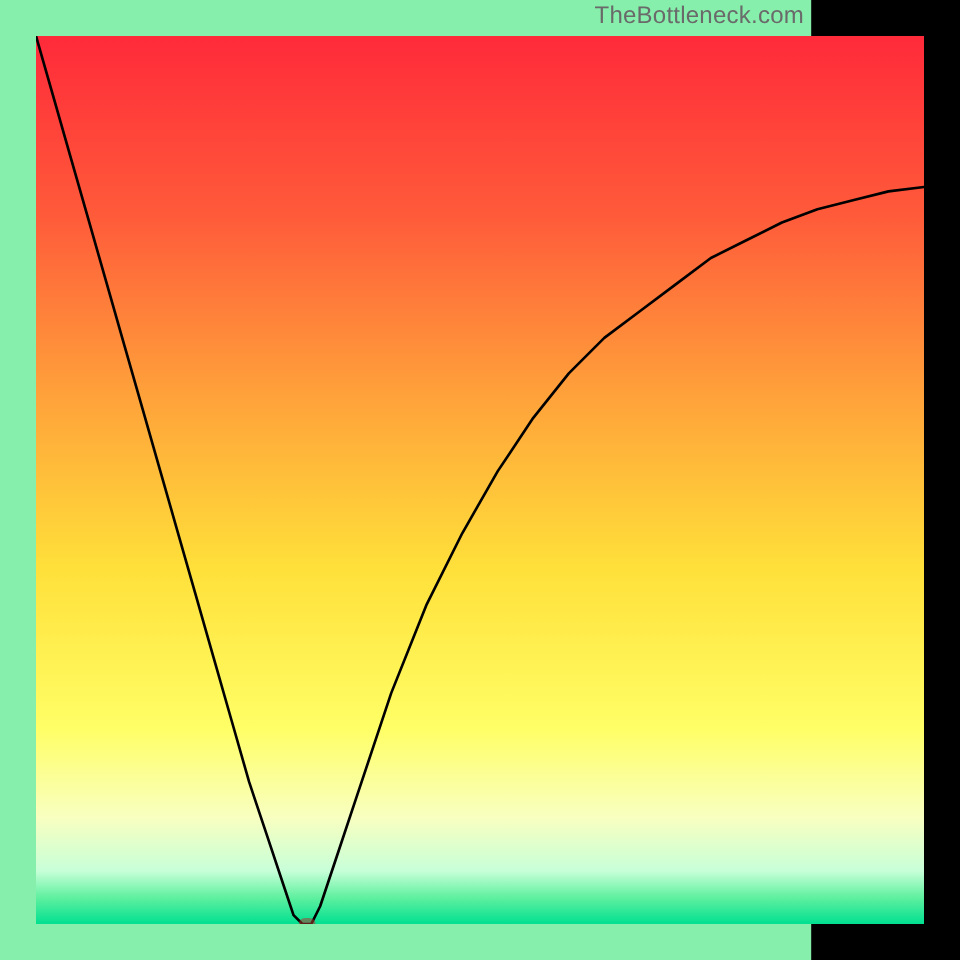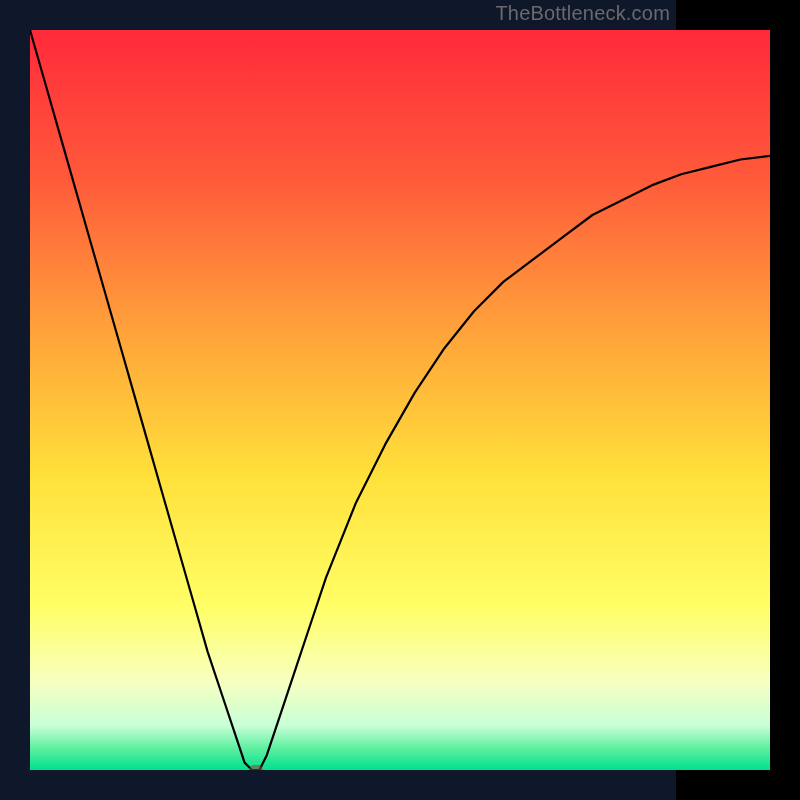--- a/index.html
+++ b/index.html
@@ -11,21 +11,21 @@
     overflow: hidden;
     position: relative;
     font-family: Arial, Helvetica, sans-serif;
   }
   .frame {
     position: absolute;
     top: 0;
     left: 0;
     width: 676px;
     height: 800px;
-    background: #0f172a;
+    background: #86efac;
   }
   .plot-area {
     position: absolute;
     top: 30px;
     left: 30px;
     width: 740px;
     height: 740px;
     overflow: hidden;
   }
   .gradient {

